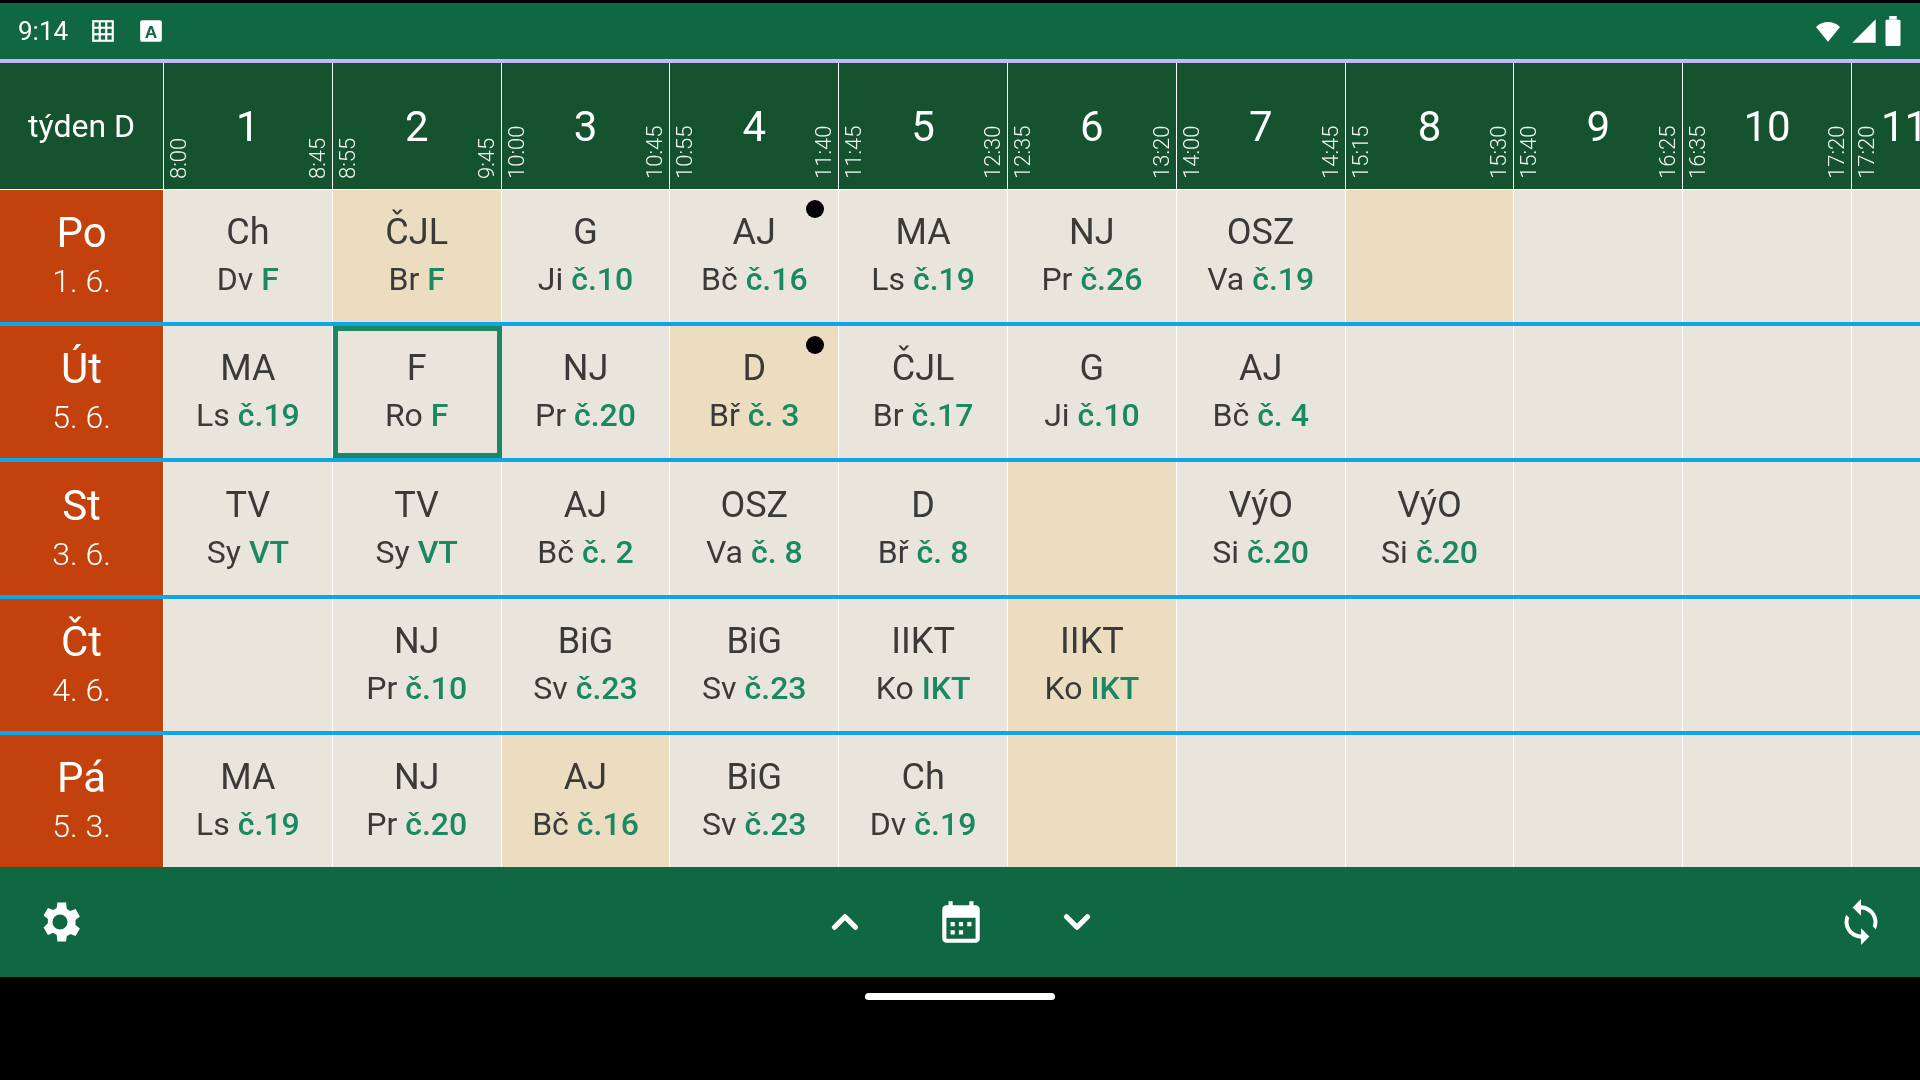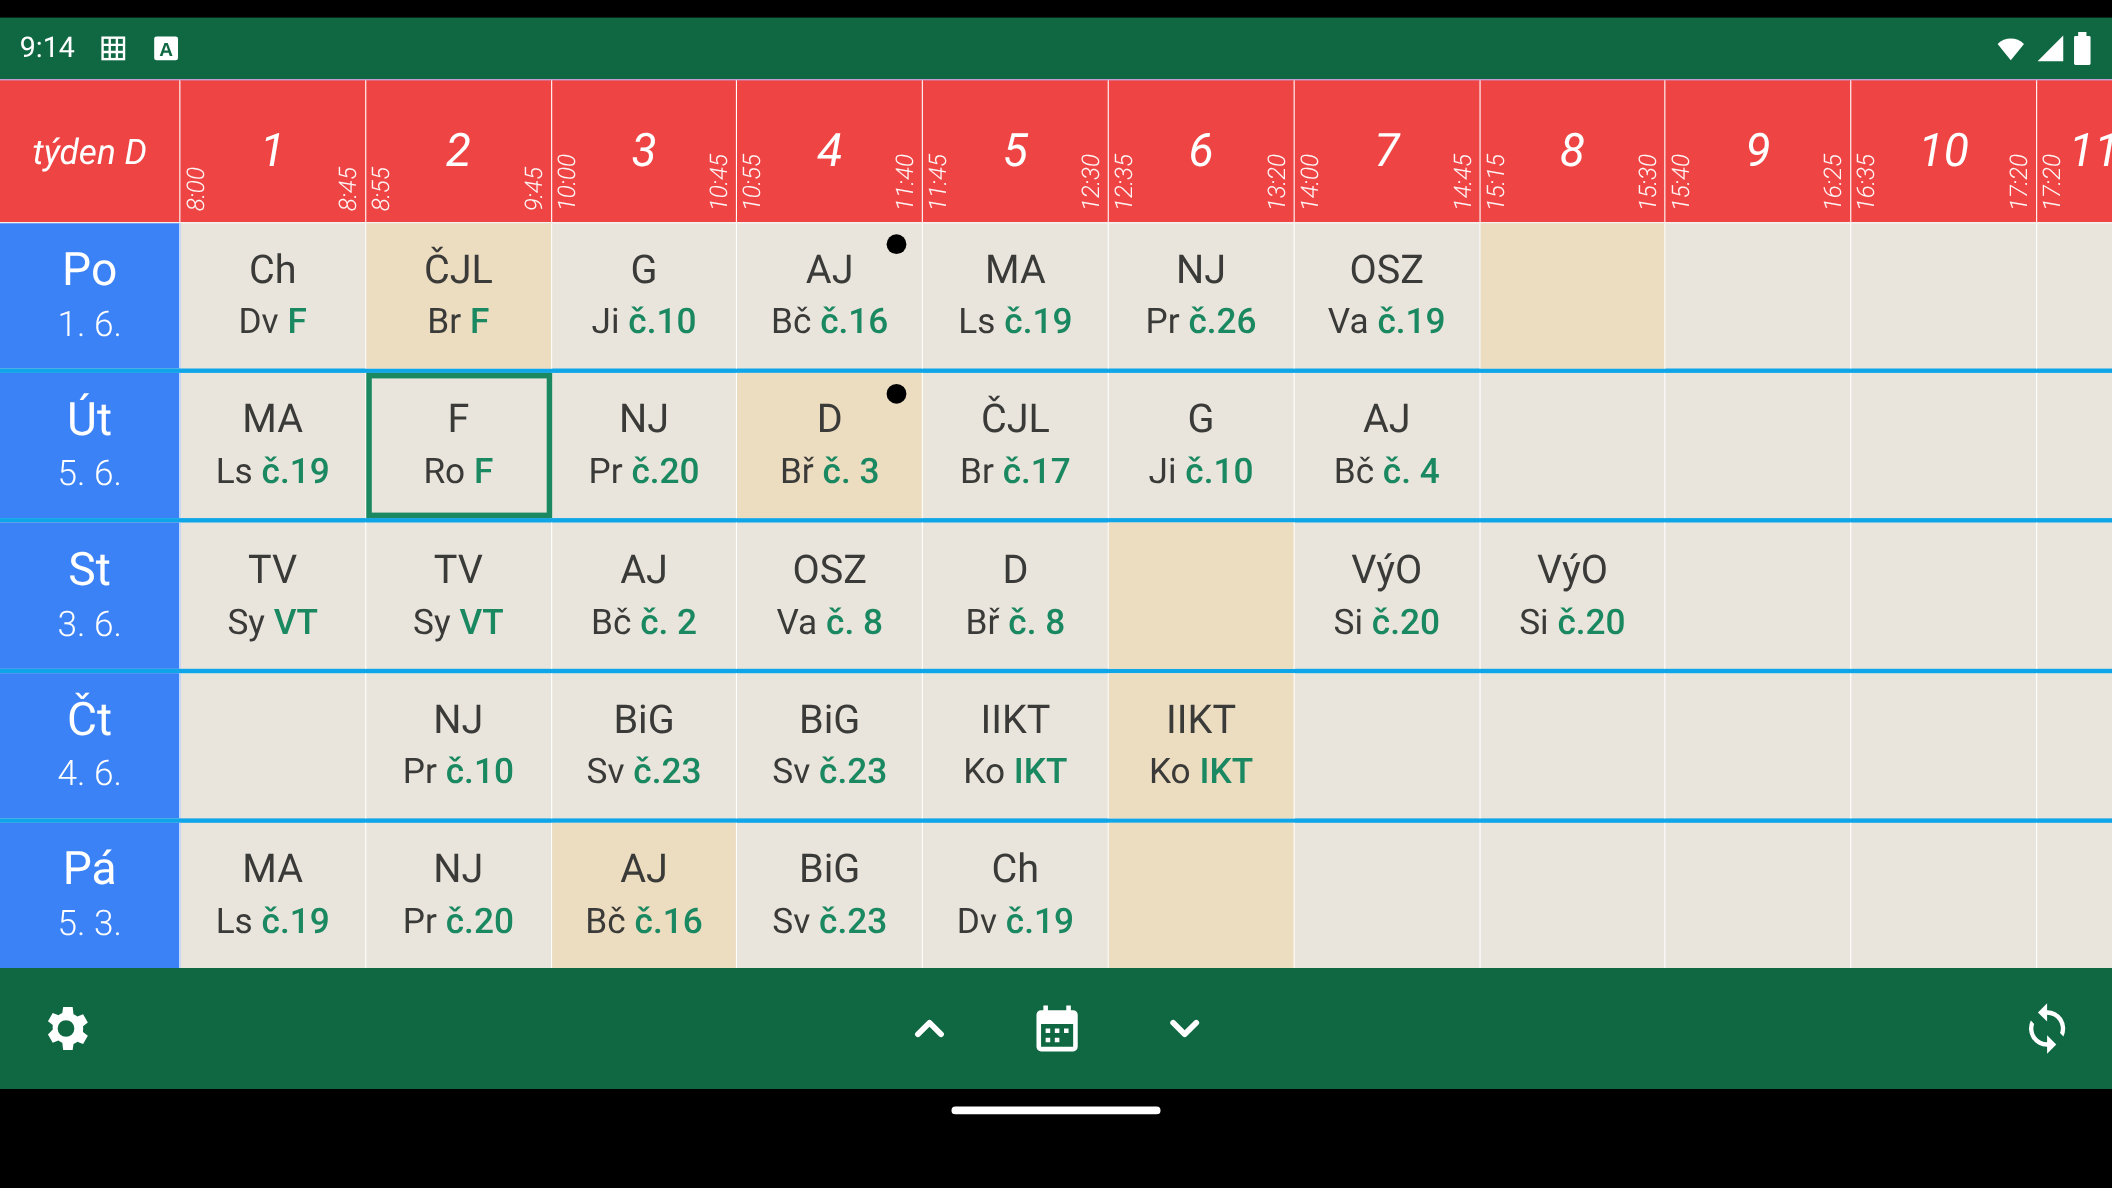--- a/index.html
+++ b/index.html
@@ -1,30 +1,29 @@
 <!DOCTYPE html>
 <html><head>
 <meta charset="utf-8">
 <style>
   * { box-sizing: border-box; margin: 0; padding: 0; }
   html, body { width: 100%; height: 100%; font-family: Roboto, Arial, sans-serif; background: #000; overflow: hidden; }
-  .screen { width: 1920px; height: 867px; margin: 16px auto; background: #000; position: relative; transform-origin: top left; }
+  .screen { width: 1920px; height: 867px; margin: 3px auto; background: #000; position: relative; transform-origin: top left; }
 
   .status-bar {
     height: 56px; background: #106842; color: #fff;
     display: flex; align-items: center; padding: 0 18px;
     font-size: 26px; font-weight: 400;
   }
   .status-left { display: flex; align-items: center; gap: 22px; }
   .status-right { margin-left: auto; display: flex; align-items: center; gap: 6px; }
 
   .header-row {
-    height: 130px; background: #ef4444; display: flex;
-    border-top: 1px solid #c4b5fd;
-    font-style: italic;
+    height: 130px; background: #14532d; display: flex;
+    border-top: 4px solid #c4b5fd;
   }
   .week-label {
     width: 164px; display: flex; align-items: center; justify-content: center;
     color: #fff; font-size: 32px; font-weight: 400;
     border-right: 1px solid #fff;
   }
   .period-col {
     flex: 1 1 0; min-width: 0; border-right: 1px solid #fff;
     display: flex; align-items: stretch; color: #fff;
     position: relative;
@@ -43,21 +42,21 @@
 
   .body {
     background: #e9e5dc; height: 678px; 
     display: flex; flex-direction: column;
   }
   .day-row {
     flex: 1; display: flex; border-top: 4px solid #0ea5e9;
   }
   .day-row:first-child { border-top: 1px solid #fff; }
   .day-label {
-    width: 164px; background: #3b82f6; color: #fff;
+    width: 164px; background: #c2410c; color: #fff;
     display: flex; flex-direction: column; align-items: center; justify-content: center;
     border-right: 1px solid #fff;
   }
   .day-name { font-size: 42px; line-height: 1; }
   .day-date { font-size: 32px; margin-top: 8px; font-weight: 300; }
 
   .cell {
     flex: 1 1 0; min-width: 0; border-right: 1px solid #fff;
     display: flex; flex-direction: column; align-items: center; justify-content: center;
     position: relative; color: #3a3a38;

